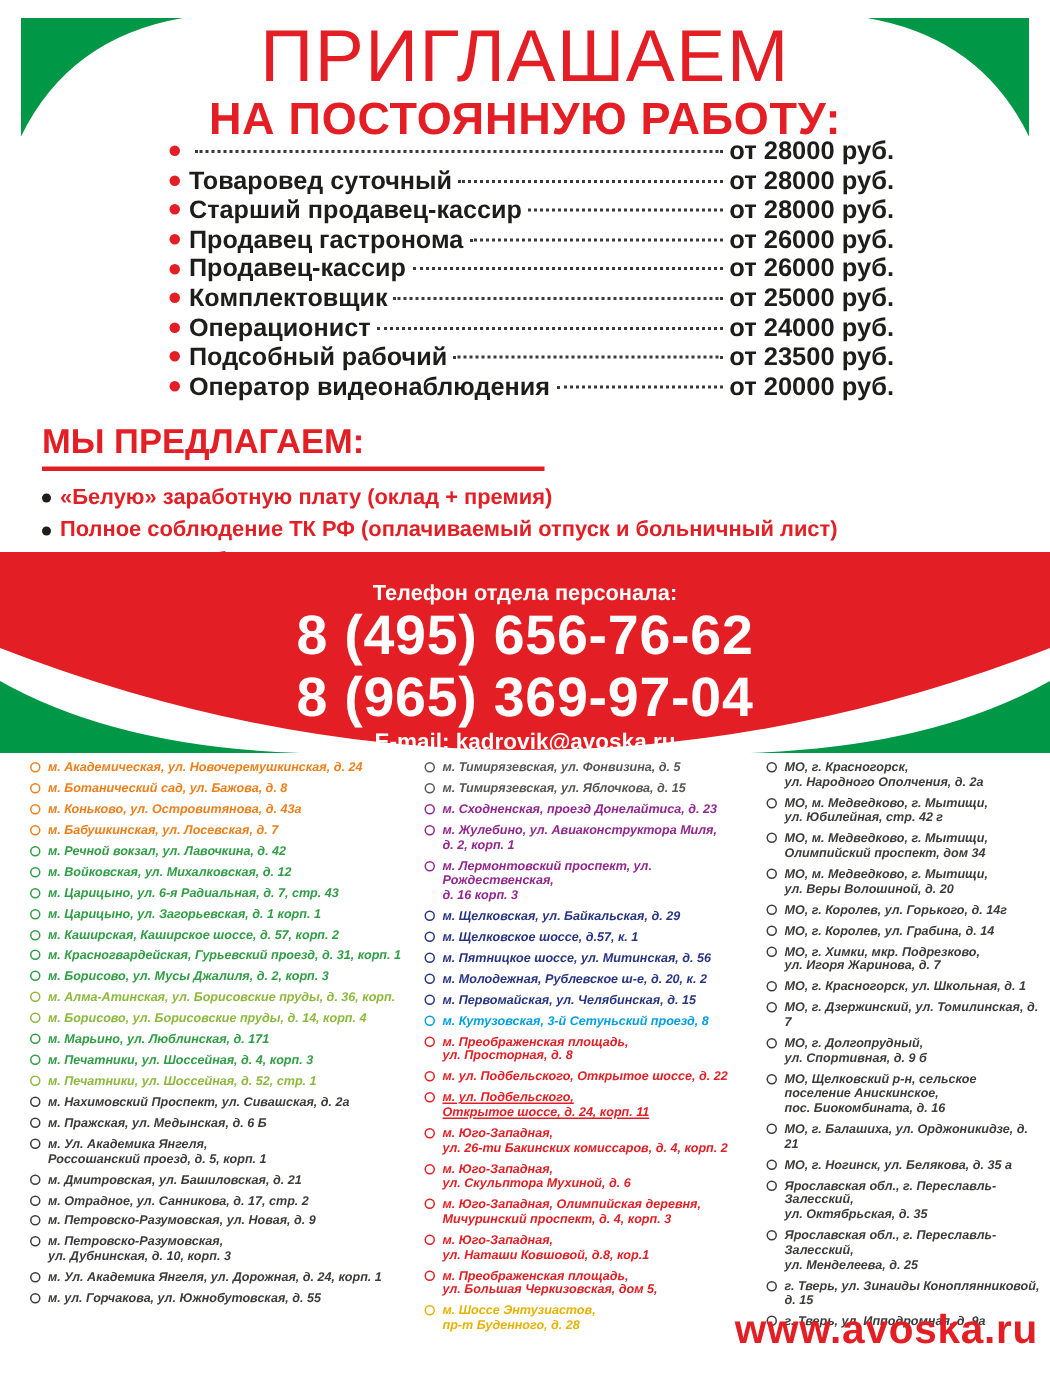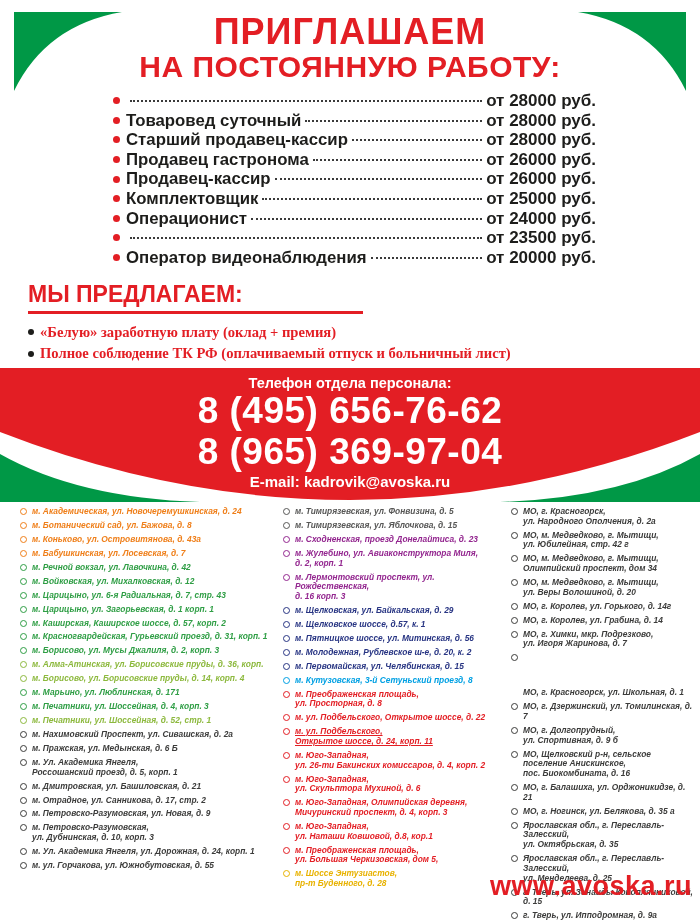--- a/index.html
+++ b/index.html
@@ -11,46 +11,46 @@
   body{background:#ffffff;font-family:"Liberation Sans",sans-serif;}
   .page{
     position:relative;width:700px;height:924px;background:#fff;overflow:hidden;
   }
   
   .corners{position:absolute;top:0;left:0;}
   .corners path{fill:var(--green);}
   .header{
     position:absolute;top:14px;left:0;width:700px;text-align:center;color:var(--red);
   }
-  .title-1{font-size:36px;font-weight:bold;line-height:1.0;letter-spacing:1px;}
+  .title-1{font-size:49px;font-weight:normal;line-height:1.0;letter-spacing:1px;}
   .title-2{font-size:30px;font-weight:bold;line-height:1.15;letter-spacing:0.5px;}
   
   .jobs{position:absolute;top:91px;left:113px;right:104px;}
   .job-row{display:flex;align-items:baseline;height:19.6px;}
   .job-bullet{flex:0 0 auto;width:7px;height:7px;border-radius:50%;background:var(--red);margin-right:6px;align-self:center;}
   .job-title{font-size:16.8px;font-weight:bold;color:var(--ink);white-space:nowrap;}
   .job-dots{flex:1 1 auto;border-bottom:2px dotted #3a3a3a;margin:0 4px;transform:translateY(-4px);}
   .job-salary{font-size:17px;font-weight:bold;color:var(--ink);white-space:nowrap;}
   
   .offers{position:absolute;top:270px;left:28px;right:28px;margin-top:12px;}
   .offers-heading{
     display:inline-block;font-size:23px;font-weight:bold;color:var(--red);
     border-bottom:3px solid var(--red);padding:0 120px 5px 0;margin:0;line-height:1.05;
   }
   .offer-list{margin-top:9px;}
-  .offer-row{display:flex;align-items:center;margin-bottom:2.5px;font-family:Liberation Serif, serif;}
+  .offer-row{display:flex;align-items:center;margin-bottom:2.5px;}
   .offer-bullet{flex:0 0 auto;width:6px;height:6px;border-radius:50%;background:#1d1d1b;margin-right:6px;align-self:center;}
   .offer-text{font-size:14.6px;font-weight:bold;color:var(--red);line-height:1.28;}
   
   .band{position:absolute;top:368px;left:0;width:700px;height:134px;}
   .band svg{position:absolute;top:0;left:0;}
   .band .red-shape{fill:var(--red);}
   .band .green-shape{fill:var(--green);}
   .band-content{position:relative;z-index:2;text-align:center;color:#fff;}
-  .band-label{font-size:14.5px;font-weight:bold;padding-top:7px;}
+  .band-label{font-size:14.5px;font-weight:bold;padding-top:20px;}
   .band-phone{font-size:37px;font-weight:bold;line-height:1.1;letter-spacing:0.5px;}
   .band-email{font-size:15px;font-weight:bold;margin-top:1px;}
   
   .addresses{position:absolute;top:507px;left:20px;right:4px;display:flex;}
   .addr-col{display:flex;flex-direction:column;}
   .addr-col-1{width:263px;}
   .addr-col-2{width:228px;}
   .addr-col-3{flex:1;}
   .addr-item{display:flex;margin-bottom:4.2px;}
   .addr-bullet{
@@ -119,20 +119,21 @@
         <span class="job-salary">от 25000 руб.</span>
       </div>
       <div class="job-row">
         <span class="job-bullet"></span>
         <span class="job-title">Операционист</span>
         <span class="job-dots"></span>
         <span class="job-salary">от 24000 руб.</span>
       </div>
       <div class="job-row">
         <span class="job-bullet"></span>
+        <span class="job-title">Подсобный рабочий</span>
         <span class="job-dots"></span>
         <span class="job-salary">от 23500 руб.</span>
       </div>
       <div class="job-row">
         <span class="job-bullet"></span>
         <span class="job-title">Оператор видеонаблюдения</span>
         <span class="job-dots"></span>
         <span class="job-salary">от 20000 руб.</span>
       </div>
     </div>
@@ -399,21 +400,21 @@
           <span class="addr-bullet" style="color: rgb(60, 60, 59);"></span>
           <span class="addr-text" style="color: rgb(60, 60, 59);">МО, г. Королев, ул. Грабина, д. 14</span>
         </div>
         <div class="addr-item">
           <span class="addr-bullet" style="color: rgb(60, 60, 59);"></span>
           <span class="addr-text" style="color: rgb(60, 60, 59);">МО, г. Химки, мкр. Подрезково,
 ул. Игоря Жаринова, д. 7</span>
         </div>
         <div class="addr-item">
           <span class="addr-bullet" style="color: rgb(60, 60, 59);"></span>
-          <span class="addr-text" style="color: rgb(60, 60, 59); margin-top: 35px;">МО, г. Красногорск, ул. Школьная, д. 1</span>
+          <span class="addr-text" style="color: rgb(60, 60, 59);">МО, г. Красногорск, ул. Школьная, д. 1</span>
         </div>
         <div class="addr-item">
           <span class="addr-bullet" style="color: rgb(60, 60, 59);"></span>
           <span class="addr-text" style="color: rgb(60, 60, 59);">МО, г. Дзержинский, ул. Томилинская, д. 7</span>
         </div>
         <div class="addr-item">
           <span class="addr-bullet" style="color: rgb(60, 60, 59);"></span>
           <span class="addr-text" style="color: rgb(60, 60, 59);">МО, г. Долгопрудный,
 ул. Спортивная, д. 9 б</span>
         </div>

